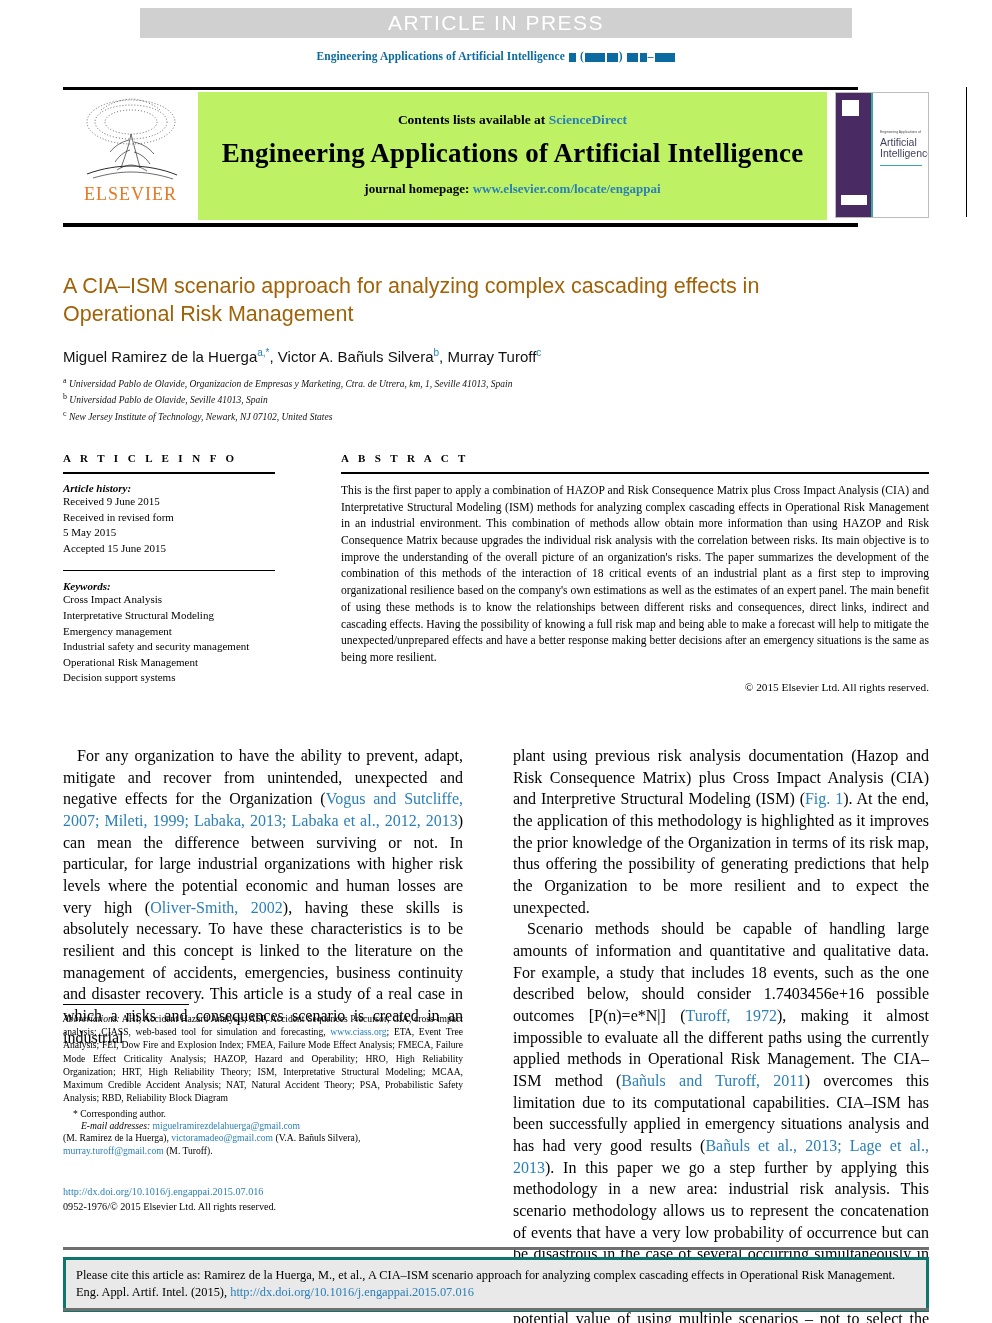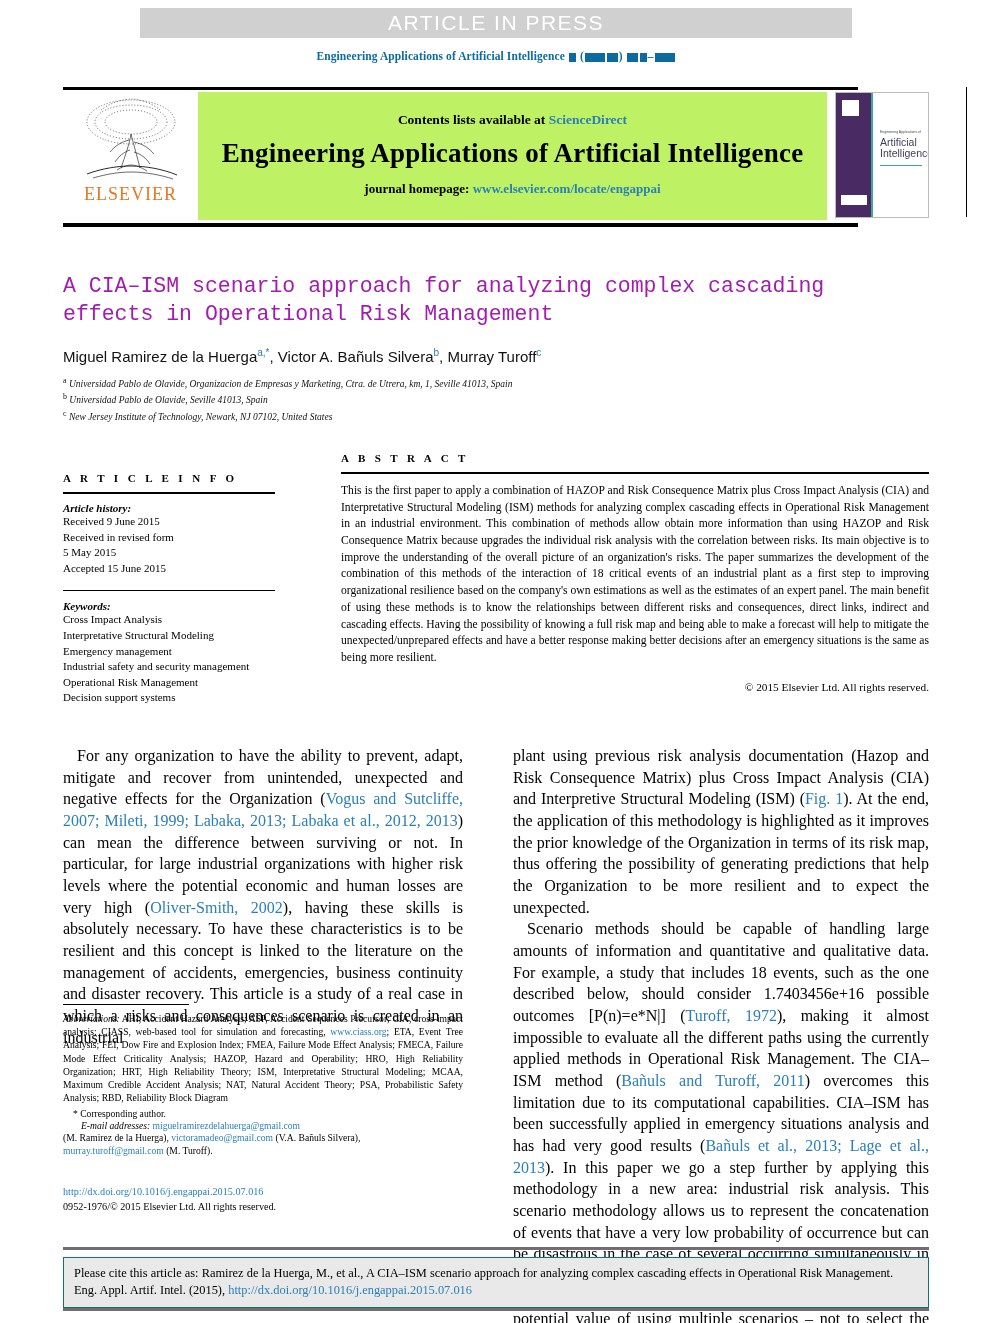--- a/index.html
+++ b/index.html
@@ -167,26 +167,26 @@
   .masthead-rule-bottom {
     height: 4px;
     background: #000;
     width: 795px;
     margin-top: 3px;
   }
 
   
   .title-block { position:absolute; left:63px; top:272px; width:800px; }
   .paper-title {
-    font-family: Liberation Mono, monospace;
+    font-family: Liberation Sans, sans-serif;
     font-size: 21.5px;
     line-height: 1.32;
     font-weight: 400;
     margin: 0 0 18px 0;
-    color:#a21caf;
+    color:#a16207;
   }
   .authors {
     font-family: "Liberation Sans", sans-serif;
     font-size: 15px;
     margin: 0 0 10px 0;
     color:#111;
   }
   .authors sup { color:#2a7fb8; font-size: 10px; }
   .affil {
     font-family: "Liberation Serif", serif;
@@ -196,21 +196,21 @@
     margin: 0;
     color:#111;
   }
   .affil sup { font-style: normal; }
 
   
   .hr-thin { border:0; border-top:1px solid #000; margin:0; }
   .hr-thick { border:0; border-top:2.5px solid #000; margin:0; }
 
   .info-col {
-    position:absolute; left:63px; top:472px; width:212px;
+    position:absolute; left:63px; top:452px; width:212px;
   }
   .abs-col {
     position:absolute; left:341px; top:452px; width:588px;
   }
   .sec-head {
     font-family: "Liberation Serif", serif;
     font-weight: bold;
     font-size: 11px;
     letter-spacing: 3.4px;
     margin: 0 0 8px 0;
@@ -271,21 +271,21 @@
     position:absolute; left:63px; top:1184px; width:400px;
     font-size: 10.2px; line-height: 1.5;
   }
   .doi-line .link { font-weight: normal; }
 
   
   .cite-box {
     position:absolute; left:63px; top:1257px; width:866px;
     box-sizing: border-box;
     background:#e9e9e9;
-    border: 1px solid #0f766e;
+    border: 3px solid #0f766e;
     padding: 7px 10px 8px 10px;
   }
   .cite-text {
     font-size: 12.4px;
     line-height: 1.38;
     margin: 0;
   }
   .grey-rule-top {
     position:absolute; left:63px; top:1247px; width:866px; height:3px; background:#6f6f6f;
   }

